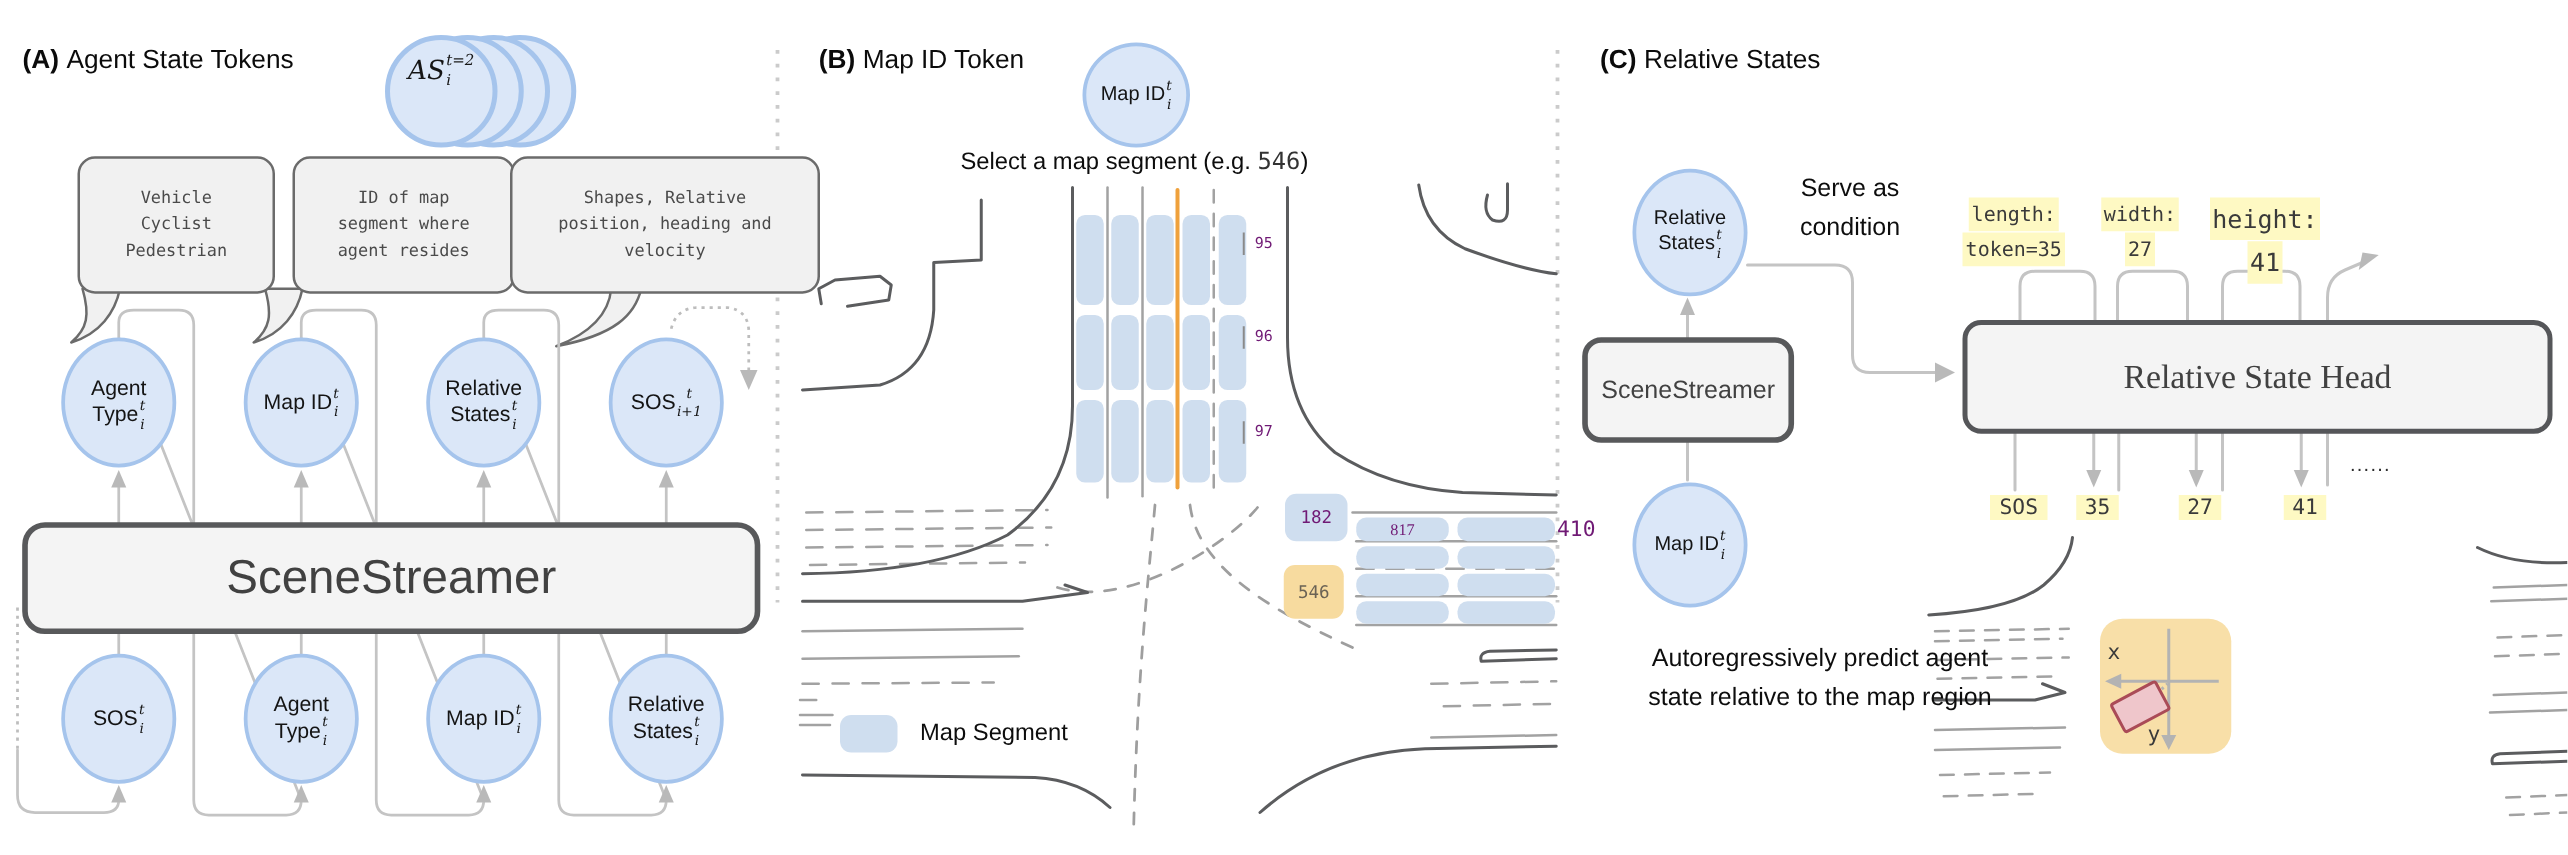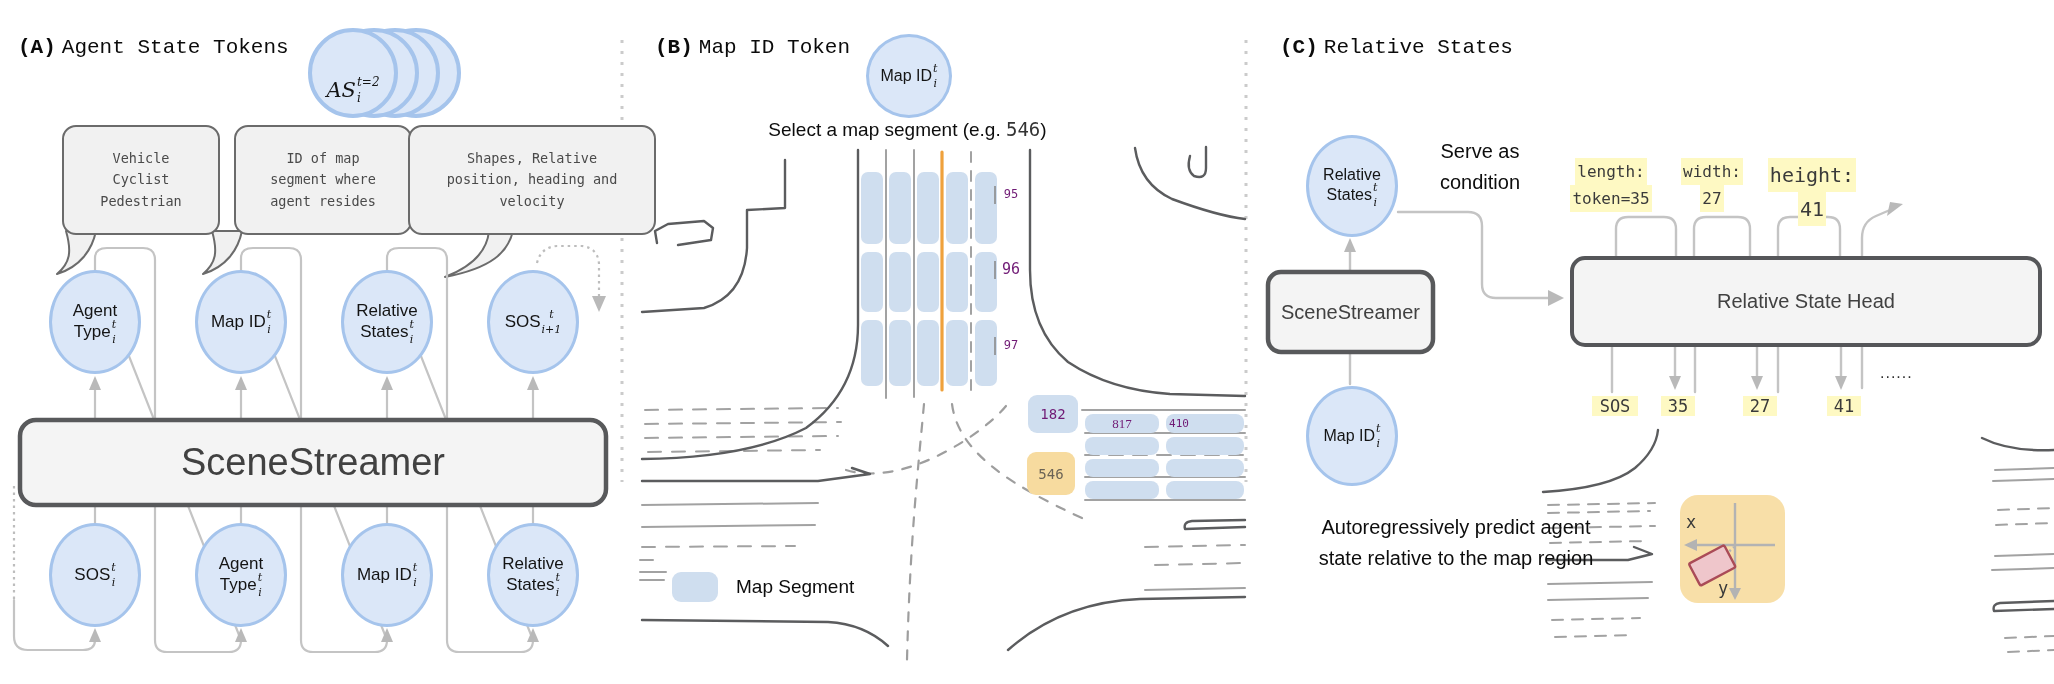--- a/index.html
+++ b/index.html
@@ -1,20 +1,20 @@
 <!DOCTYPE html>
 <html><head>
 <meta charset="utf-8">
 <style>
   html,body{margin:0;padding:0;background:#ffffff;}
   #canvas{position:relative;width:2054px;height:684px;background:#ffffff;overflow:hidden;
           font-family:"Liberation Sans",sans-serif;color:#151515;}
   .abs{position:absolute;}
   svg{position:absolute;left:0;top:0;}
-  .title{font-size:21px;color:#0b0b0b;white-space:nowrap;font-family:Liberation Mono, monospace;}
+  .title{font-size:21px;color:#0b0b0b;white-space:nowrap;}
   .title b{margin-right:6px;}
   .token{position:absolute;display:flex;flex-direction:column;align-items:center;justify-content:center;
          background:#dbe7f8;border:3px solid #a5c4ec;border-radius:50%;font-size:17px;color:#141414;
          text-align:center;line-height:1.12;box-sizing:border-box;}
   .tline{display:flex;align-items:center;justify-content:center;white-space:nowrap;}
   .ss{display:inline-flex;flex-direction:column;justify-content:center;margin-left:1px;
       font-size:11px;line-height:1;font-family:"DejaVu Serif",serif;font-style:italic;}
   .ss .p{transform:translateY(-2px);}
   .ss .b{transform:translateY(2px);}
   .bubble{position:absolute;background:#f1f1f1;border:2px solid #6b6b6b;border-radius:14px;
@@ -254,21 +254,21 @@
     <polygon points="1697,539 1697,551 1684,545"></polygon>
     <polygon points="1729,588 1741,588 1735,600"></polygon>
   </g>
   <rect x="1692" y="553" width="40" height="25" rx="2" fill="#efc6cb" stroke="#aa4b57" stroke-width="2.4" transform="rotate(-28 1712 565)"></rect>
 </svg>
 
 <div class="abs title" style="left:18px;top:36px;">
   <b>(A)</b><span>Agent State Tokens</span>
 </div>
 
-<div class="abs" style="left:312px;top:44px;width:82px;height:58px;display:flex;align-items:flex-end;justify-content:center;">
+<div class="abs" style="left:312px;top:44px;width:82px;height:58px;display:flex;align-items:flex-start;justify-content:center;">
   <span class="mathit" style="font-size:21px;">AS</span>
   <span class="ss" style="font-size:12px;">
         <span class="p">t=2</span>
         <span class="b">i</span>
       </span>
 </div>
 
 <div class="bubble" style="left:20px;top:125px;width:158px;height:110px;">
   <div>
     <div>Vehicle</div>
@@ -390,36 +390,36 @@
         </span>
       </div>
 </div>
 <div class="abs" style="left:655px;top:118px;width:505px;text-align:center;font-size:19px;color:#0d0d0d;">
   <span>Select a map segment (e.g. </span><span class="mono" style="color:#333;">546</span><span>)</span>
 </div>
 
 <div class="seg-label" style="left:998px;top:186px;width:26px;height:16px;font-size:12px;">
       <span>95</span>
     </div>
-<div class="seg-label" style="left:998px;top:261px;width:26px;height:16px;font-size:15px;">
+<div class="seg-label" style="left:998px;top:261px;width:26px;height:16px;font-size:12px;">
       <span>96</span>
     </div>
 <div class="seg-label" style="left:998px;top:337px;width:26px;height:16px;font-size:12px;">
       <span>97</span>
     </div>
 <div class="seg-label" style="left:1028px;top:395px;width:50px;height:38px;font-size:14px;">
       <span>182</span>
     </div>
 <div class="seg-label" style="left:1027px;top:452px;width:48px;height:43px;font-size:14px;color:#6b6355;">
       <span>546</span>
     </div>
 <div class="seg-label" style="left:1085px;top:414px;width:74px;height:19px;font-size:13px;font-family:Liberation Serif, serif;">
       <span>817</span>
     </div>
-<div class="seg-label" style="left:1140px;top:414px;width:78px;height:19px;font-size:11px;">
+<div class="seg-label" style="left:1222px;top:414px;width:78px;height:19px;font-size:17px;">
       <span>410</span>
     </div>
 <div class="abs" style="left:736px;top:576px;font-size:19px;color:#0d0d0d;"><span>Map Segment</span></div>
 
 <div class="abs title" style="left:1280px;top:36px;">
   <b>(C)</b><span>Relative States</span>
 </div>
 
 <div class="token" style="left:1306px;top:135px;width:92px;height:102px;font-size:16px;">
   <div class="tline">Relative</div>
@@ -445,21 +445,21 @@
   <div class="tline"></div>
   <div class="tline">
         <span>Map ID</span>
         <span class="ss">
           <span class="p">t</span>
           <span class="b">i</span>
         </span>
       </div>
 </div>
 
-<div class="boxlabel" style="left:1572px;top:258px;width:468px;height:87px;font-size:20px;">
+<div class="boxlabel" style="left:1572px;top:258px;width:468px;height:87px;font-size:27px;font-family:Liberation Serif, serif;">
       <span>Relative State Head</span>
     </div>
 
 <div class="abs" style="left:1556px;top:158px;width:110px;text-align:center;font-size:16px;line-height:1.7;color:#3a3a3a;">
   <div class="mlab" style="display:inline-block;">length:</div>
   <div class="mlab" style="display:inline-block;">token=35</div>
 </div>
 <div class="abs" style="left:1670px;top:158px;width:84px;text-align:center;font-size:16px;line-height:1.7;color:#3a3a3a;">
   <div class="mlab" style="display:inline-block;">width:</div>
   <div class="mlab" style="display:inline-block;">27</div>

